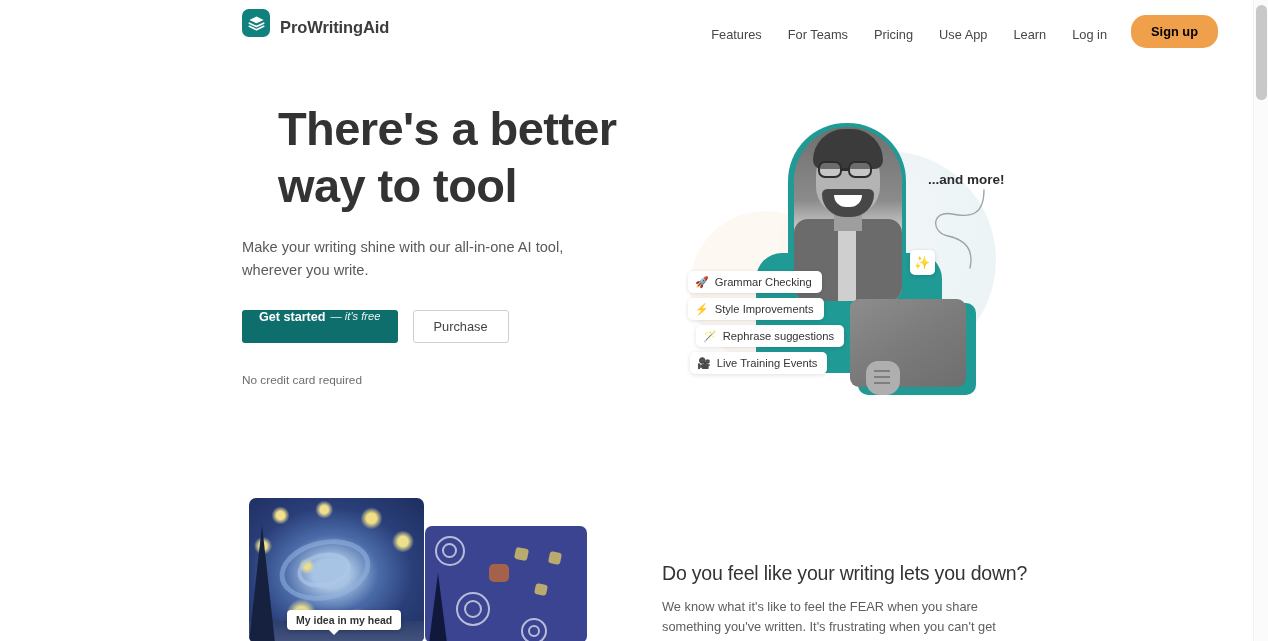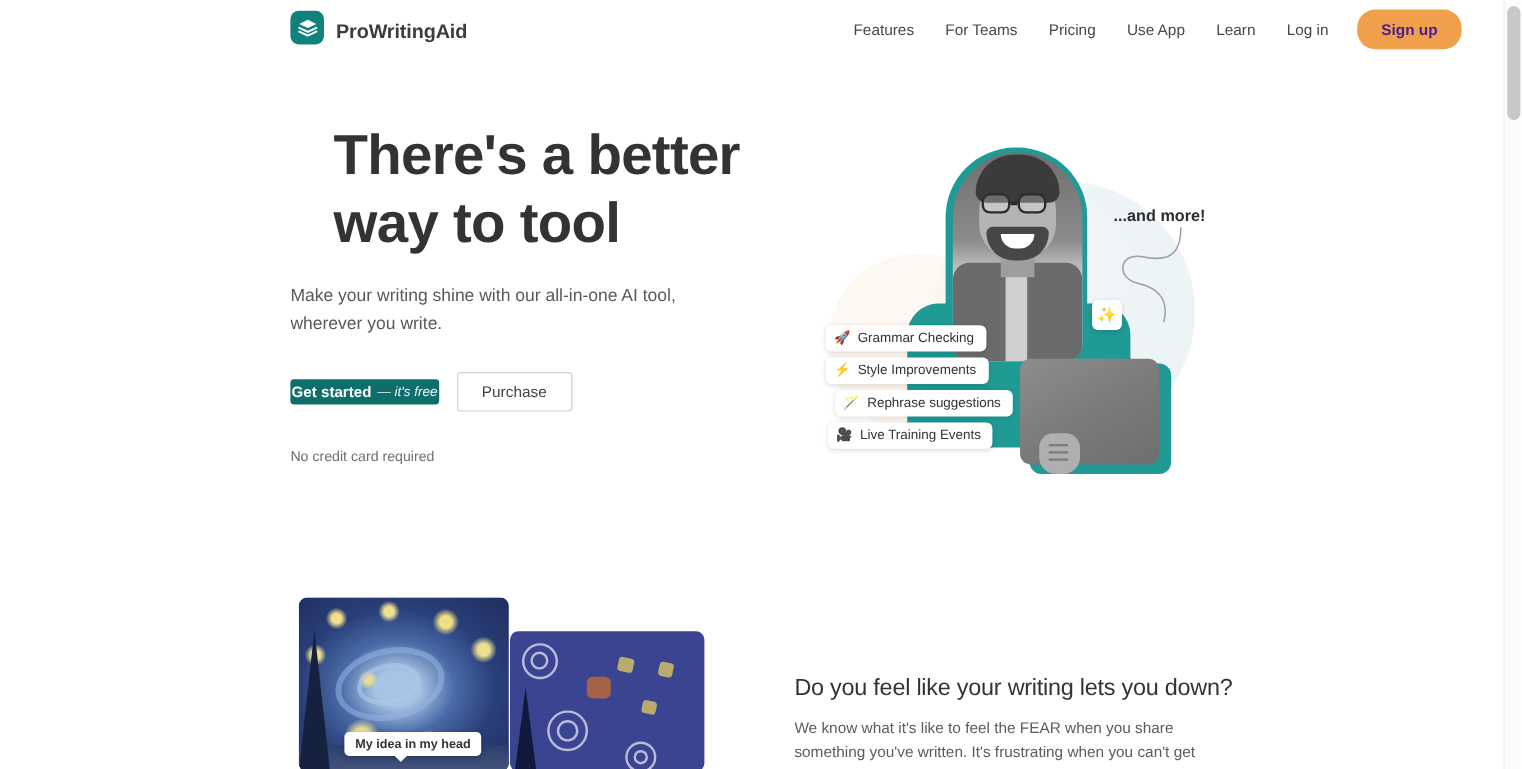--- a/index.html
+++ b/index.html
@@ -86,35 +86,35 @@
     letter-spacing: -0.1px;
     white-space: nowrap;
   }
 
   .nav {
     position: absolute;
     right: 35px;
     top: 0;
     height: 48px;
     display: flex;
-    align-items: center;
+    align-items: flex-end;
     gap: 0px;
   }
   .nav-link {
     font-size: 12.8px;
     color: #474747;
     padding: 6px 13px;
     white-space: nowrap;
     cursor: pointer;
     text-decoration: none;
   }
   .nav-cta {
     margin-left: 11px;
     background: #f0a04b;
-    color: #4c1d95;
+    color: #000000;
     font-size: 12.8px;
     font-weight: bold;
     padding: 9px 20px;
     border: none;
     border-radius: 15px;
     cursor: pointer;
     white-space: nowrap;
     font-family: "Liberation Sans", sans-serif;
   }
 
@@ -149,27 +149,27 @@
   .hero-actions {
     margin-top: 28px;
     display: flex;
     align-items: center;
     gap: 15px;
   }
   .btn-primary {
     background: #0e6e6c;
     border: none;
     border-radius: 3px;
-    padding: 0 1px;
-    height: 21px;
+    padding: 0 17px;
+    height: 33px;
     color: #ffffff;
     font-size: 12.6px;
     cursor: pointer;
     display: inline-flex;
-    align-items: center;
+    align-items: flex-start;
     gap: 5px;
     font-family: "Liberation Sans", sans-serif;
     white-space: nowrap;
   }
   .btn-primary .bold { font-weight: bold; }
   .btn-primary .thin { font-size: 11.2px; opacity: .92; font-style: italic; }
   .btn-secondary {
     background: #ffffff;
     border: 1px solid #cfcfcf;
     border-radius: 3px;

